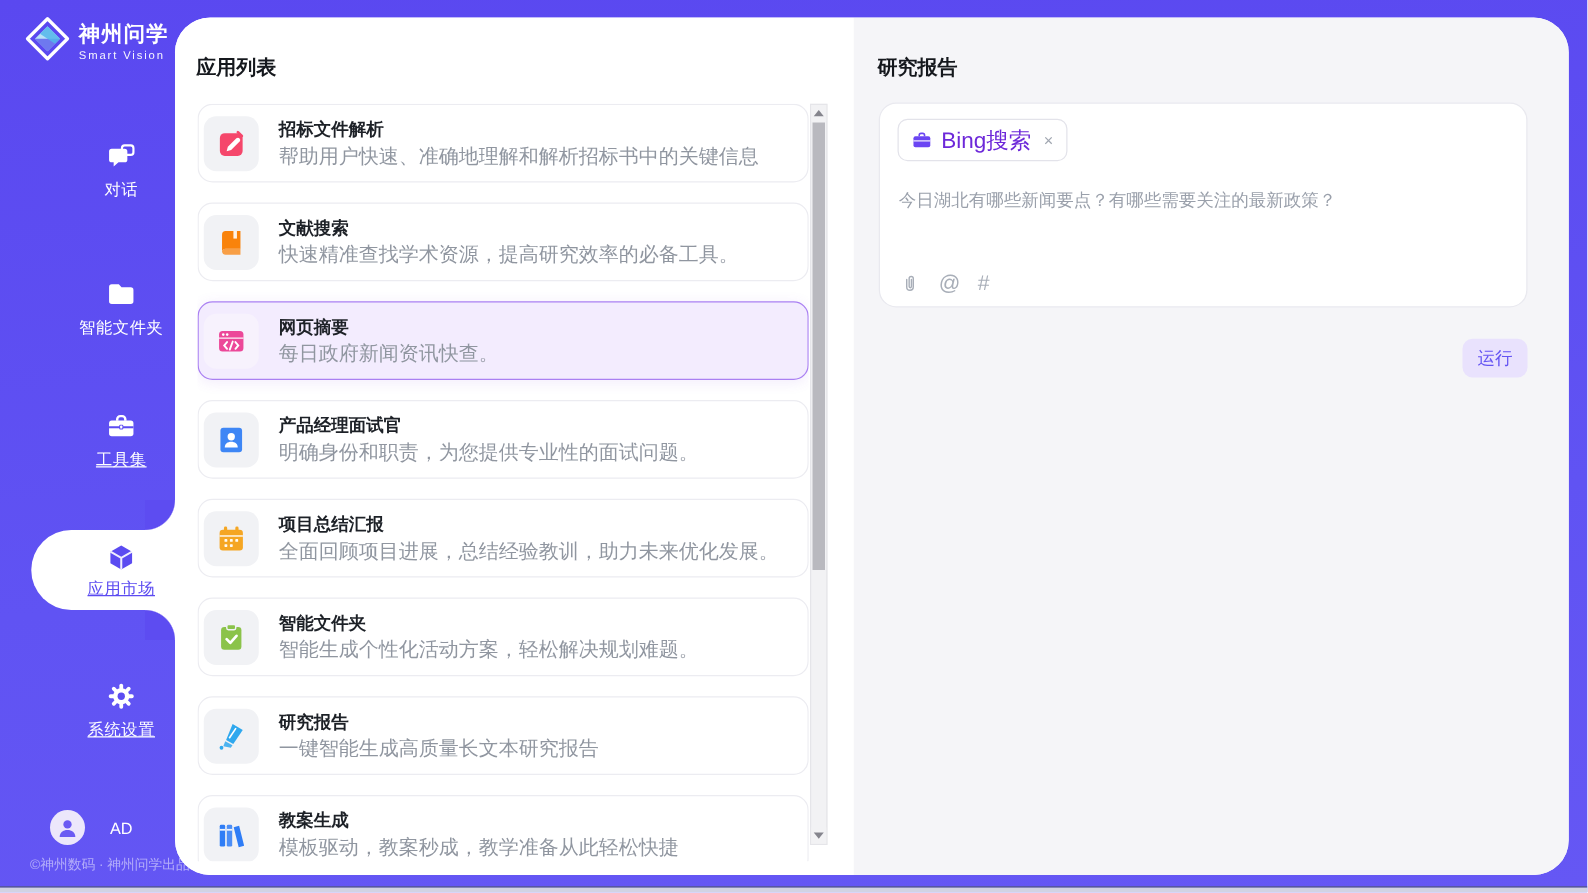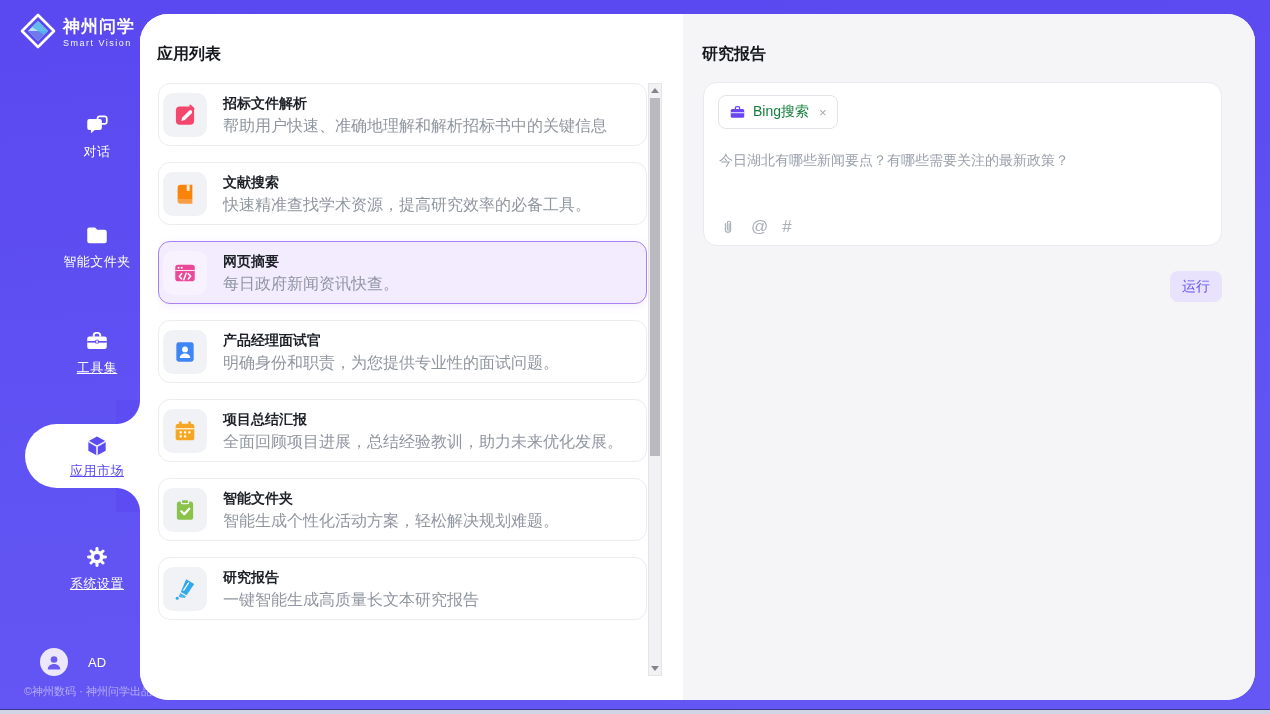--- a/index.html
+++ b/index.html
@@ -53,21 +53,21 @@
   .scroll-btn.up{top:0;} .scroll-btn.down{bottom:0;}
   .tri-up{width:0;height:0;border-left:4px solid transparent;border-right:4px solid transparent;border-bottom:5px solid #85858d;}
   .tri-down{width:0;height:0;border-left:4px solid transparent;border-right:4px solid transparent;border-top:5px solid #85858d;}
   .scroll-thumb{position:absolute;left:1px;top:14px;width:10px;height:358px;background:#b9b9bf;cursor:grab;}
 
   
   .detail-pane{position:relative;flex:1;background:#f5f5f8;}
   .prompt-card{position:absolute;left:20px;top:68px;width:519px;height:164px;background:#fff;border:1px solid #e9e9ef;border-radius:14px;box-sizing:border-box;}
   .tool-tag{position:absolute;left:14px;top:12px;height:32px;display:inline-flex;align-items:center;gap:7px;
             border:1px solid #e3e3ea;border-radius:8px;padding:0 10px;background:#fff;cursor:pointer;}
-  .tool-tag-label{font-size:14px;color:#15803d;}
+  .tool-tag-label{font-size:18px;color:#6d28d9;}
   .tool-tag-close{font-size:13px;color:#a0a6b0;margin-left:3px;cursor:pointer;}
   .query-text{position:absolute;left:15px;top:68px;right:14px;font-size:14px;color:#9aa0ab;line-height:1.4;cursor:text;}
   .attach-row{position:absolute;left:15px;top:134px;display:flex;align-items:center;gap:14px;color:#a8aeb8;}
   .attach-row .glyph{font-size:17px;line-height:20px;cursor:pointer;}
   .run-btn{position:absolute;left:487px;top:257px;width:52px;height:31px;background:#e9e2fd;color:#6454f3;
            border:none;border-radius:8px;font-size:14px;font-family:inherit;cursor:pointer;display:flex;align-items:center;justify-content:center;}
 </style>
 </head>
 <body>
 
@@ -275,20 +275,35 @@
               <circle cx="4.8" cy="20.5" r="1.4" fill="currentColor"></circle>
               <path d="M15.5 6 l-5 7.5" stroke="#fff" stroke-width="1.2" fill="none"></path>
             </svg>
           </span>
           <span class="app-texts">
             <div class="app-title">研究报告</div>
             <div class="app-desc">一键智能生成高质量长文本研究报告</div>
           </span>
         </div>
 
+        <div class="app-item">
+          <span class="tile" style="color: rgb(47, 125, 246);">
+            <svg width="26" height="26" viewBox="0 0 24 24">
+              <rect x="3.5" y="4.5" width="4" height="16" rx="1" fill="currentColor"></rect>
+              <rect x="8.7" y="4.5" width="4" height="16" rx="1" fill="currentColor" opacity=".85"></rect>
+              <path d="M13.8 6.2 l4-1.05 3.7 14.8 -4 1.05 z" fill="currentColor"></path>
+              <rect x="3.5" y="7.5" width="4" height="1.3" fill="#fff" opacity=".9"></rect>
+              <rect x="8.7" y="7.5" width="4" height="1.3" fill="#fff" opacity=".9"></rect>
+            </svg>
+          </span>
+          <span class="app-texts">
+            <div class="app-title">教案生成</div>
+            <div class="app-desc">模板驱动，教案秒成，教学准备从此轻松快捷</div>
+          </span>
+        </div>
 
       </div>
 
       <div class="scrollbar">
         <div class="scroll-btn up">
             <span class="tri-up"></span>
           </div>
         <div class="scroll-thumb"></div>
         <div class="scroll-btn down">
             <span class="tri-down"></span>

